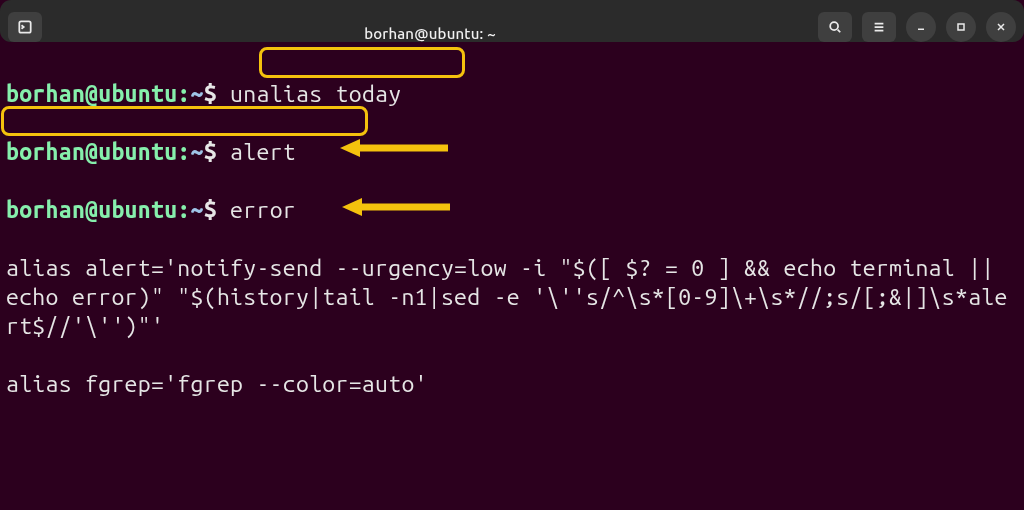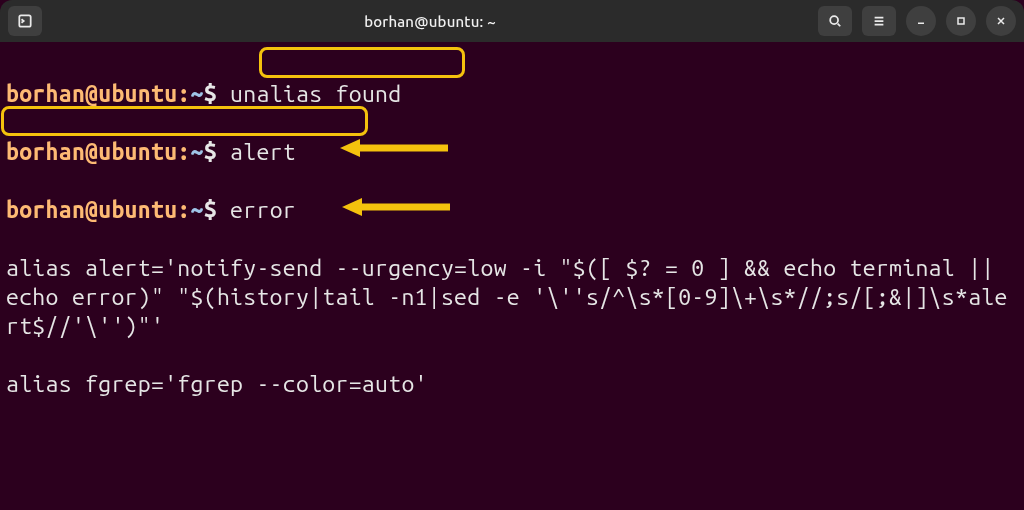--- a/index.html
+++ b/index.html
@@ -8,25 +8,26 @@
     font-family: "Ubuntu Mono", "DejaVu Sans Mono", "Consolas", monospace;
     background: #2c001e;
     color: #e6e6e6;
   }
 
   
   .titlebar {
     height: 42px;
     background: #2b2b2b;
     display: flex;
-    align-items: center;
+    align-items: flex-end;
     padding: 0 8px;
     gap: 8px;
     border-top-left-radius: 12px;
     border-top-right-radius: 12px;
+    border-radius: 11px;
   }
   .tb-btn {
     width: 34px; height: 30px;
     border-radius: 6px;
     background: #3f3f3f;
     display: flex; align-items: center; justify-content: center;
     color: #eaeaea;
   }
   .tb-btn.round { width: 30px; height: 30px; border-radius: 50%; }
   .tb-btn svg { width: 14px; height: 14px; stroke: #eaeaea; stroke-width: 2; fill: none; }
@@ -46,21 +47,21 @@
   .term {
     position: relative;
     padding: 8px 6px 6px 6px;
     font-size: 23px;
     line-height: 29px;
     letter-spacing: 0.3px;
     white-space: pre;
     color: #e6e6e6;
   }
   .term .wrap { white-space: pre-wrap; word-break: break-all; }
-  .user { color: #fdba74; font-weight: bold; }
+  .user { color: #86efac; font-weight: bold; }
   .tilde { color: #9fc4e7; font-weight: bold; }
   .dollar { color: #e6e6e6; font-weight: bold; }
   .cmd { color: #e6e6e6; }
 
   
   .hl-box {
     position: absolute;
     border: 3px solid #f4c20d;
     border-radius: 8px;
     pointer-events: none;
@@ -106,21 +107,21 @@
     </div>
     <div class="tb-btn round">
       <svg viewBox="0 0 16 16">
           <path d="M4 4l8 8M12 4l-8 8"></path>
         </svg>
     </div>
   </div>
 </div>
 
 <div class="term">
-<div><span class="user">borhan@ubuntu</span><span class="user">:</span><span class="tilde">~</span><span class="dollar">$</span> <span class="cmd">unalias found</span></div>
+<div><span class="user">borhan@ubuntu</span><span class="user">:</span><span class="tilde">~</span><span class="dollar">$</span> <span class="cmd">unalias today</span></div>
 <div><span class="user">borhan@ubuntu</span><span class="user">:</span><span class="tilde">~</span><span class="dollar">$</span> <span class="cmd">alert</span></div>
 <div><span class="user">borhan@ubuntu</span><span class="user">:</span><span class="tilde">~</span><span class="dollar">$</span> <span class="cmd">error</span></div>
 <div class="wrap"><span class="cmd">alias alert='notify-send --urgency=low -i "$([ $? = 0 ] &amp;&amp; echo terminal || echo error)" "$(history|tail -n1|sed -e '\''s/^\s*[0-9]\+\s*//;s/[;&amp;|]\s*alert$//'\'')"'</span></div>
 <div><span class="cmd">alias fgrep='fgrep --color=auto'</span></div>
 
 
 
 
 
 

